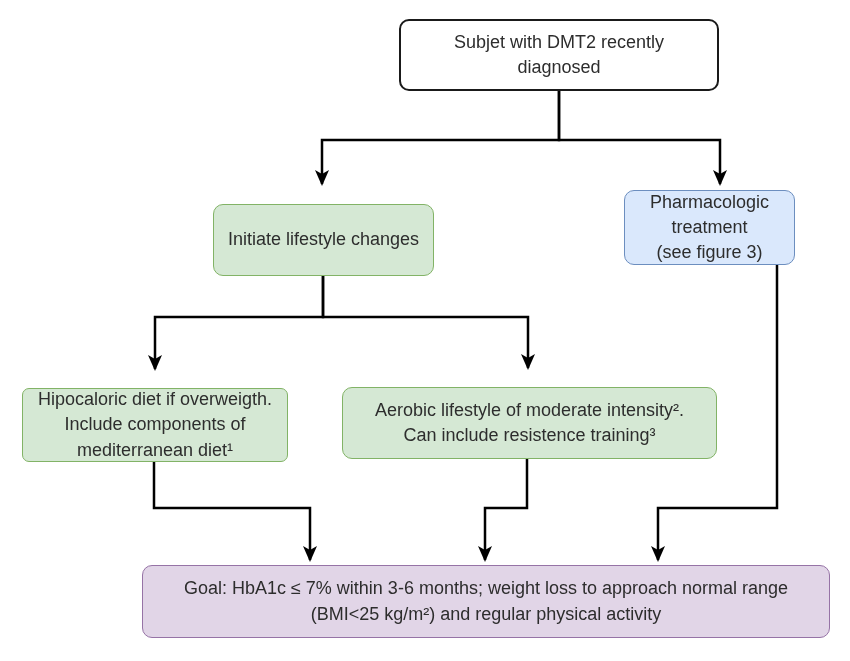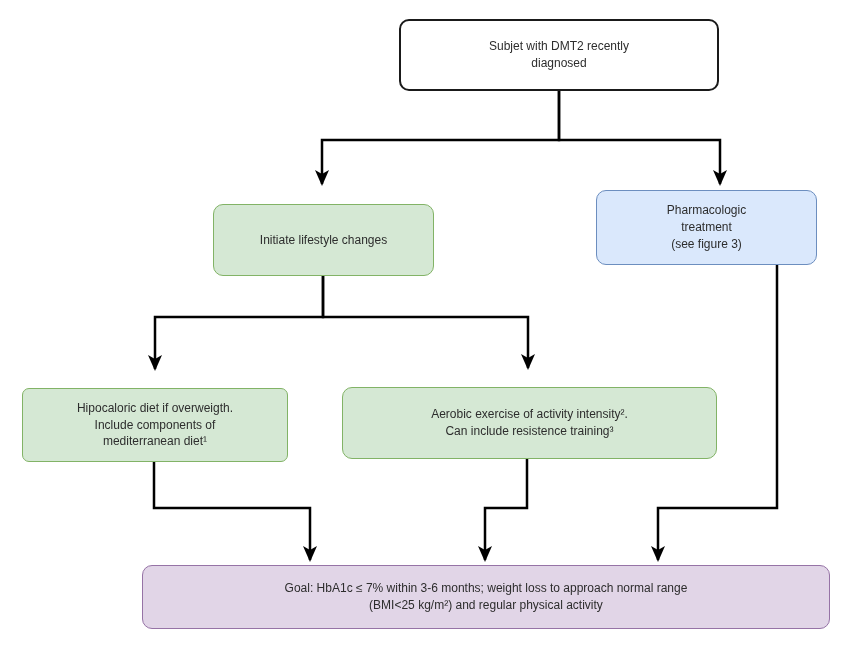--- a/index.html
+++ b/index.html
@@ -30,39 +30,39 @@
     stroke-linejoin: miter;
   }
   .node {
     position: absolute;
     box-sizing: border-box;
     display: flex;
     align-items: center;
     justify-content: center;
     text-align: center;
     border-radius: 10px;
-    font-size: 12px;
+    font-size: 18px;
     line-height: 1.4;
     color: #2d2d2d;
     padding: 3px 6px;
   }
   .node .label {
     white-space: pre-line;
   }
   .node-plain  { background: #ffffff; border: 2px solid #1a1a1a; }
   .node-green  { background: #d5e8d4; border: 1.5px solid #82b366; margin-top: 14px; }
   .node-blue   { background: #dae8fc; border: 1.5px solid #6c8ebf; }
   .node-purple { background: #e1d5e7; border: 1.5px solid #9673a6; }
 
   #node-start    { left: 399px; top: 19px;  width: 320px; height: 72px; }
   #node-lifestyle{ left: 213px; top: 190px; width: 221px; height: 72px; }
-  #node-pharma   { left: 596px; top: 190px; width: 221px; height: 75px; }
+  #node-pharma   { left: 624px; top: 190px; width: 171px; height: 75px; }
   #node-diet     { left: 22px;  top: 374px; width: 266px; height: 74px; border-radius: 7px; }
   #node-exercise { left: 342px; top: 373px; width: 375px; height: 72px; }
-  #node-goal     { left: 142px; top: 565px; width: 688px; height: 64px; }
+  #node-goal     { left: 142px; top: 565px; width: 688px; height: 73px; }
 </style>
 </head>
 <body>
 
 <div class="canvas">
 
   <svg class="connectors" viewBox="0 0 850 661" xmlns="http://www.w3.org/2000/svg">
     <defs>
       <marker id="arrow" markerUnits="userSpaceOnUse" markerWidth="16" markerHeight="14" refX="14" refY="7" orient="auto">
         <path d="M0,0 L16,7 L0,14 L4,7 Z" fill="#000000"></path>
@@ -92,21 +92,21 @@
 (see figure 3)</span>
   </div>
 
   <div id="node-diet" class="node node-green">
     <span class="label">Hipocaloric diet if overweigth.
 Include components of
 mediterranean diet¹</span>
   </div>
 
   <div id="node-exercise" class="node node-green">
-    <span class="label">Aerobic exercise of activity intensity².
+    <span class="label">Aerobic lifestyle of moderate intensity².
 Can include resistence training³</span>
   </div>
 
   <div id="node-goal" class="node node-purple">
     <span class="label">Goal: HbA1c ≤ 7% within 3-6 months; weight loss to approach normal range
 (BMI&lt;25 kg/m²) and regular physical activity</span>
   </div>
 
 </div>
 

